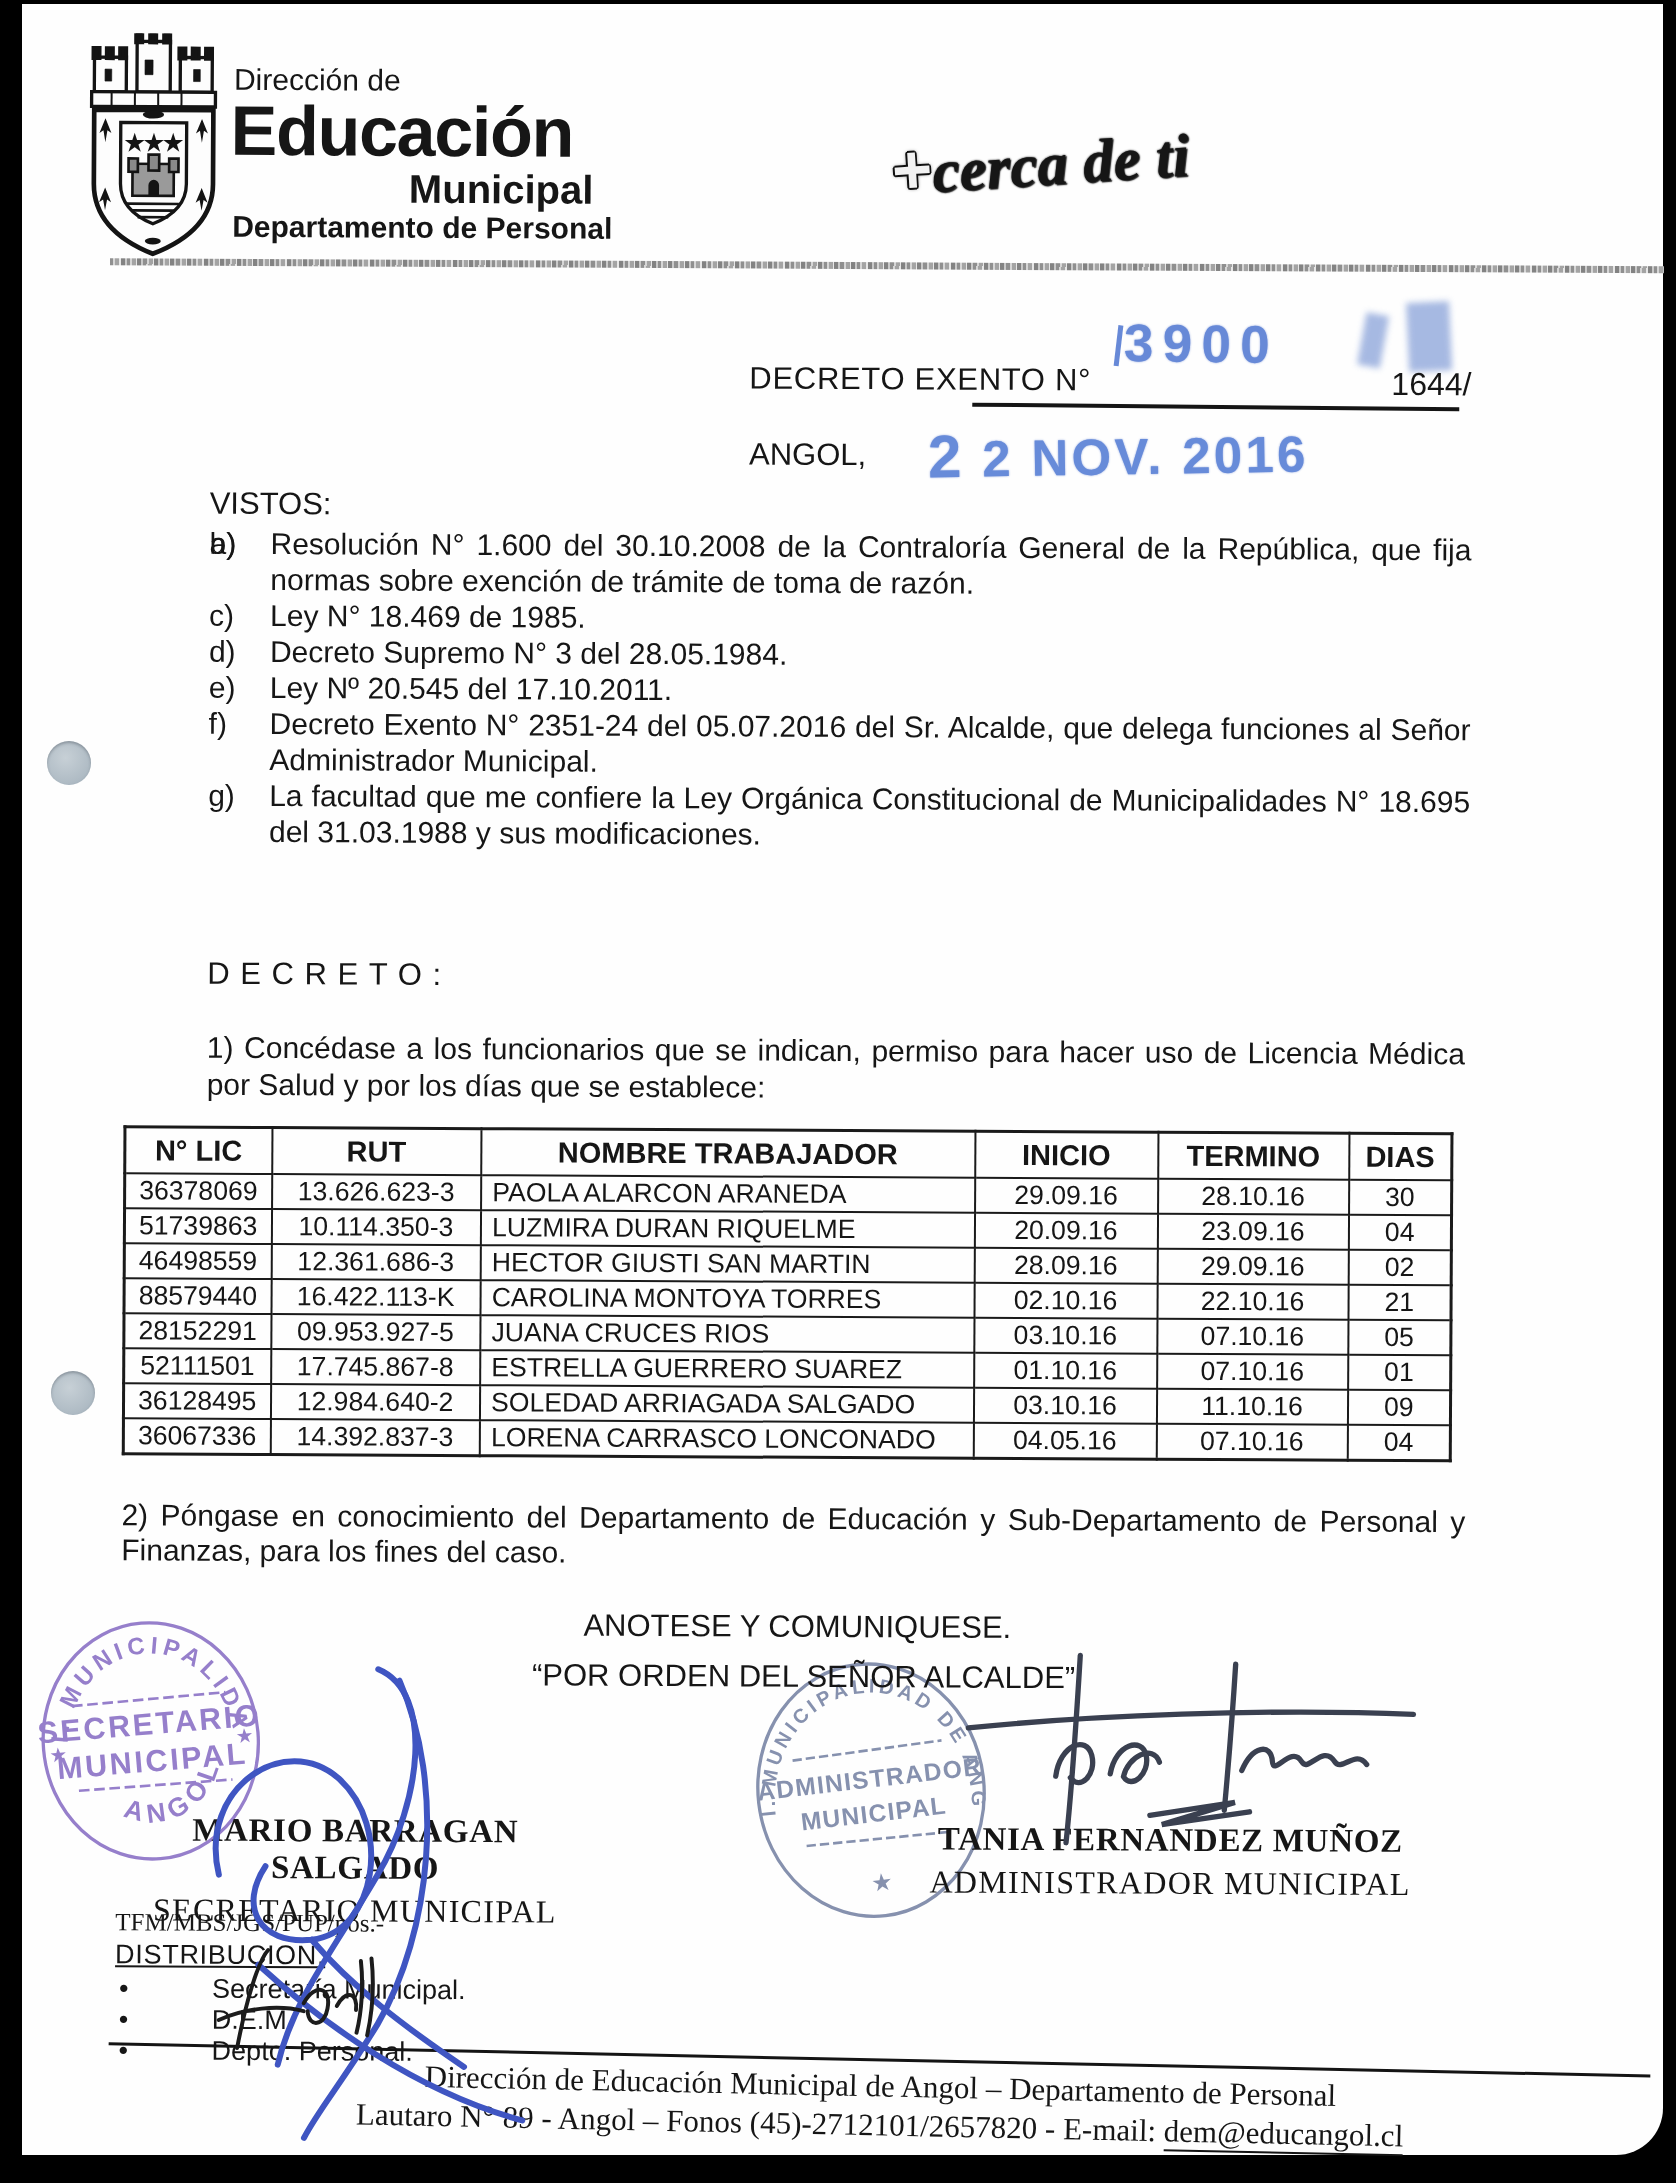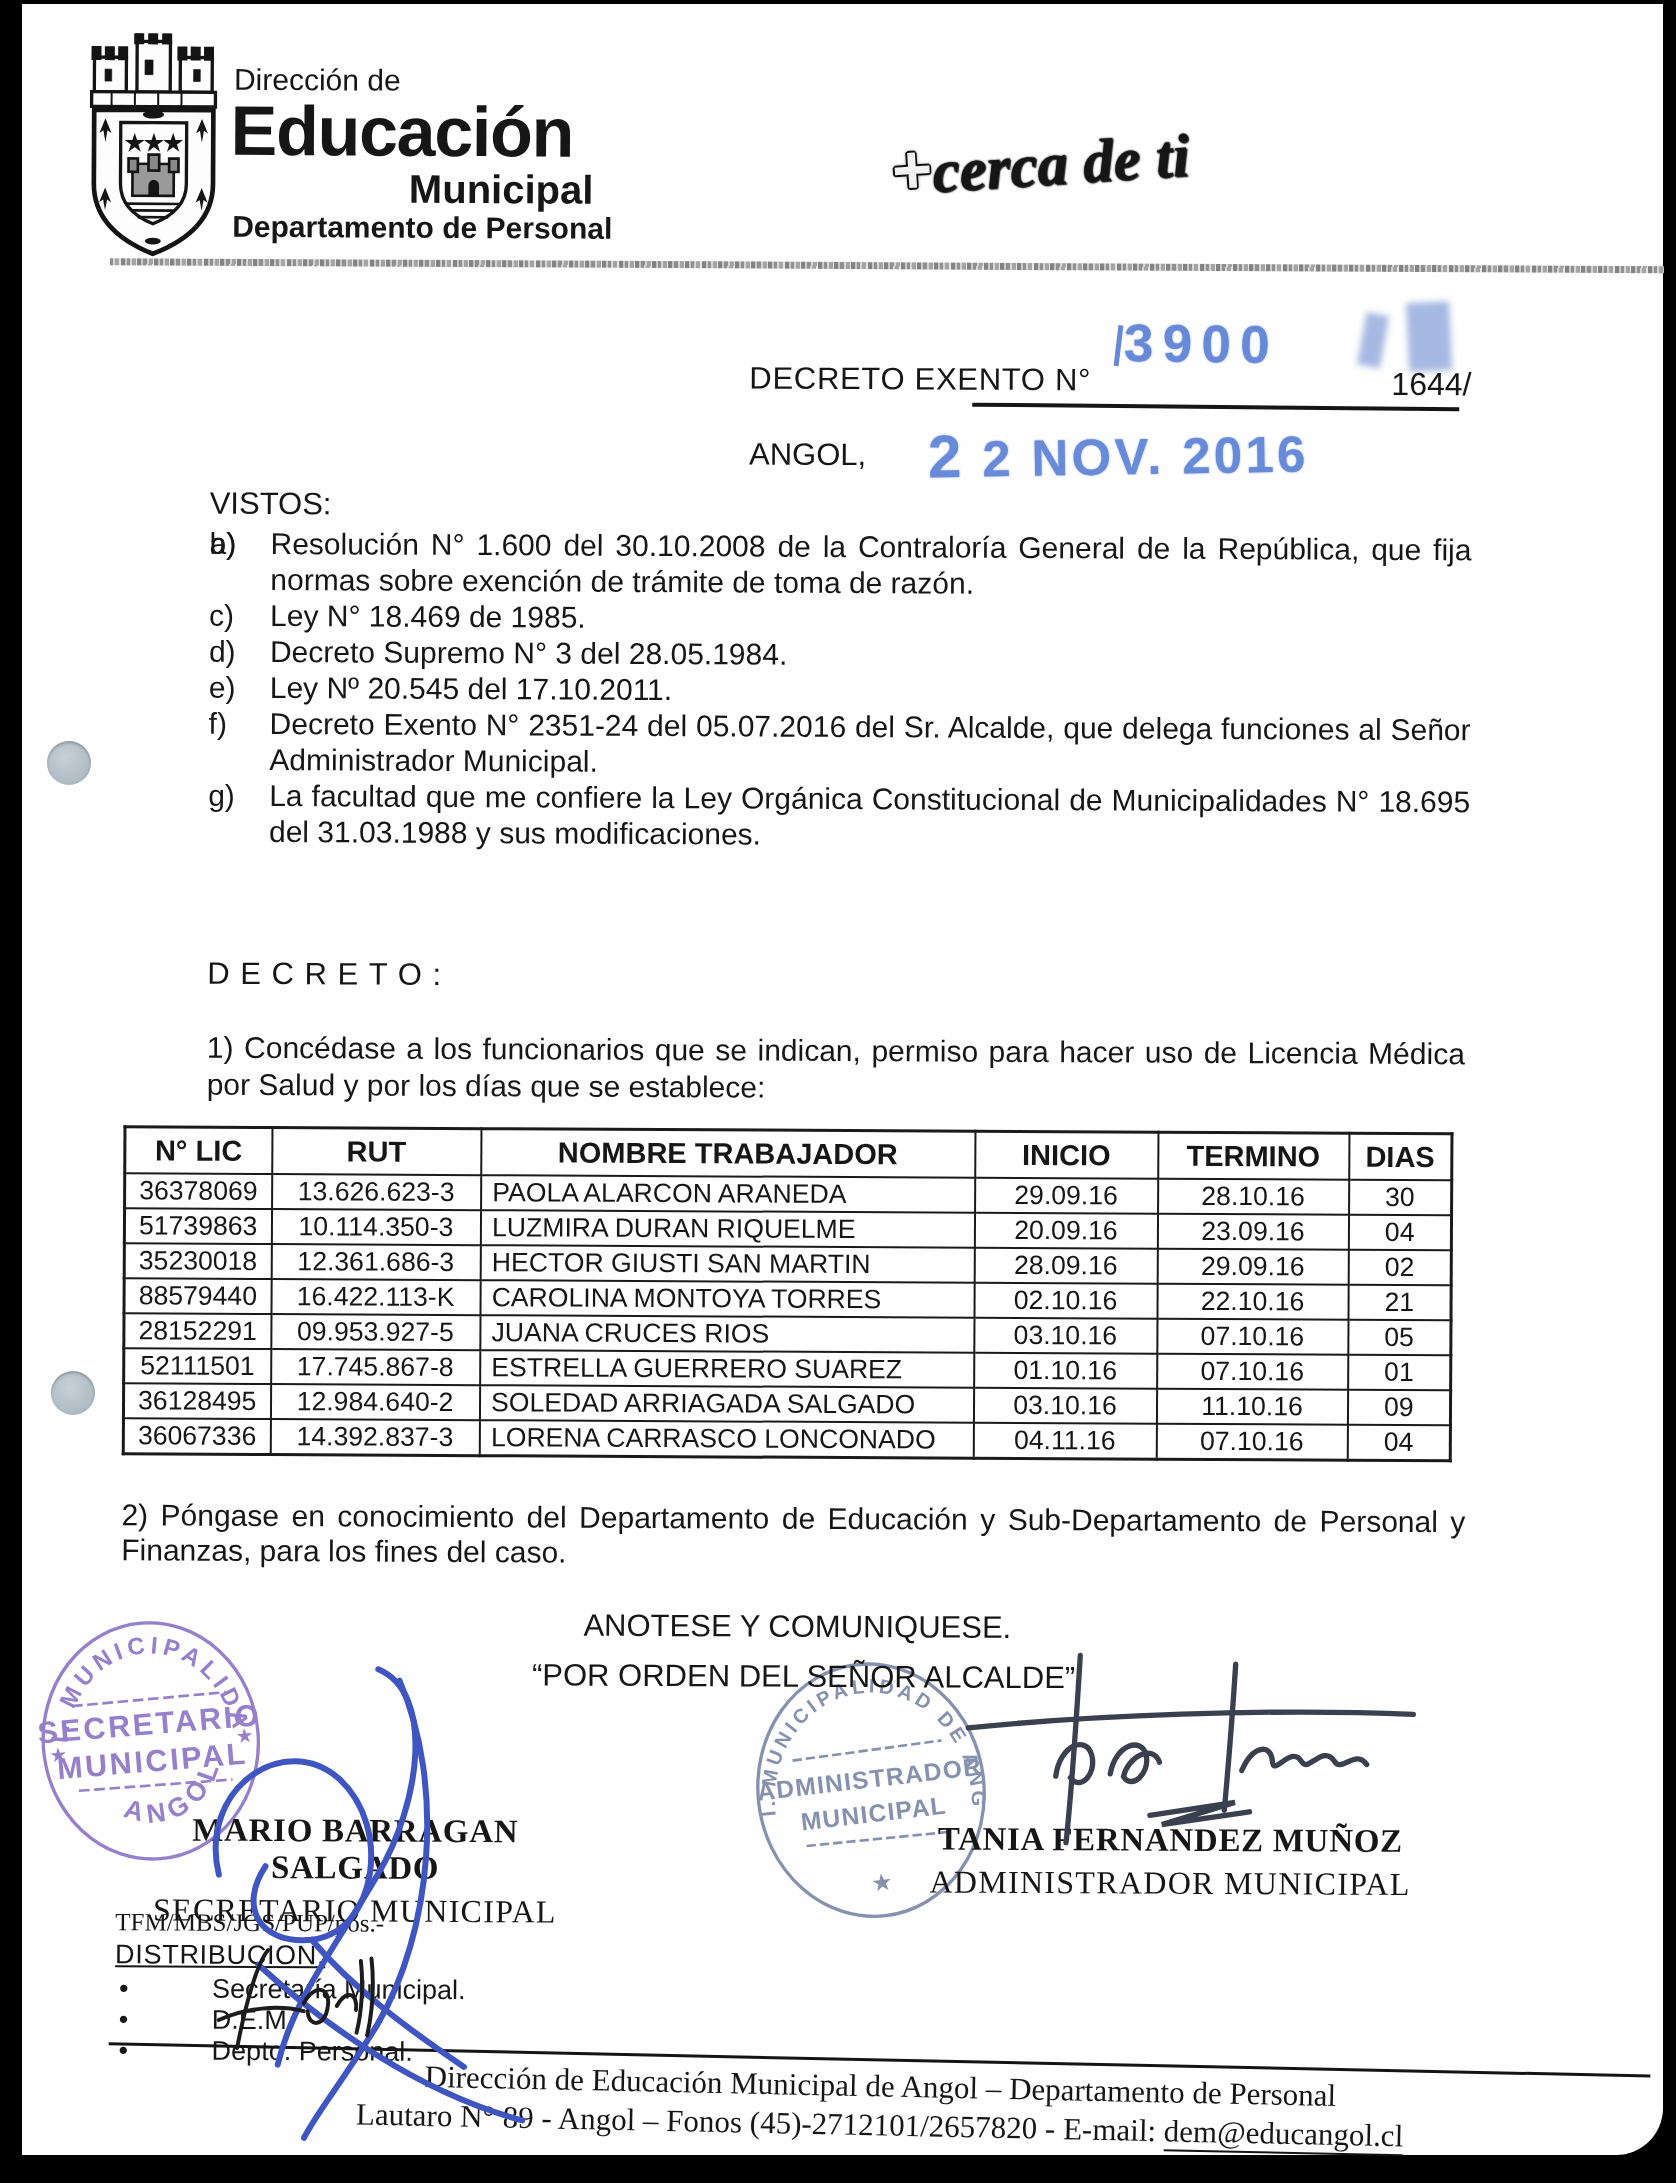--- a/index.html
+++ b/index.html
@@ -250,21 +250,21 @@
         </tr>
       <tr>
           <td>51739863</td>
           <td>10.114.350-3</td>
           <td class="name">LUZMIRA DURAN RIQUELME</td>
           <td>20.09.16</td>
           <td>23.09.16</td>
           <td>04</td>
         </tr>
       <tr>
-          <td>35230018</td>
+          <td>46498559</td>
           <td>12.361.686-3</td>
           <td class="name">HECTOR GIUSTI SAN MARTIN</td>
           <td>28.09.16</td>
           <td>29.09.16</td>
           <td>02</td>
         </tr>
       <tr>
           <td>88579440</td>
           <td>16.422.113-K</td>
           <td class="name">CAROLINA MONTOYA TORRES</td>
@@ -293,21 +293,21 @@
           <td>12.984.640-2</td>
           <td class="name">SOLEDAD ARRIAGADA SALGADO</td>
           <td>03.10.16</td>
           <td>11.10.16</td>
           <td>09</td>
         </tr>
       <tr>
           <td>36067336</td>
           <td>14.392.837-3</td>
           <td class="name">LORENA CARRASCO LONCONADO</td>
-          <td>04.11.16</td>
+          <td>04.05.16</td>
           <td>07.10.16</td>
           <td>04</td>
         </tr>
     </tbody>
   </table>
 
   <div class="abs decreto-item2">2) Póngase en conocimiento del Departamento de Educación y Sub-Departamento de Personal y Finanzas, para los fines del caso.</div>
 
   <div class="abs anotese">ANOTESE Y COMUNIQUESE.</div>
   <div class="abs por-orden">“POR ORDEN DEL SEÑOR ALCALDE”</div>

